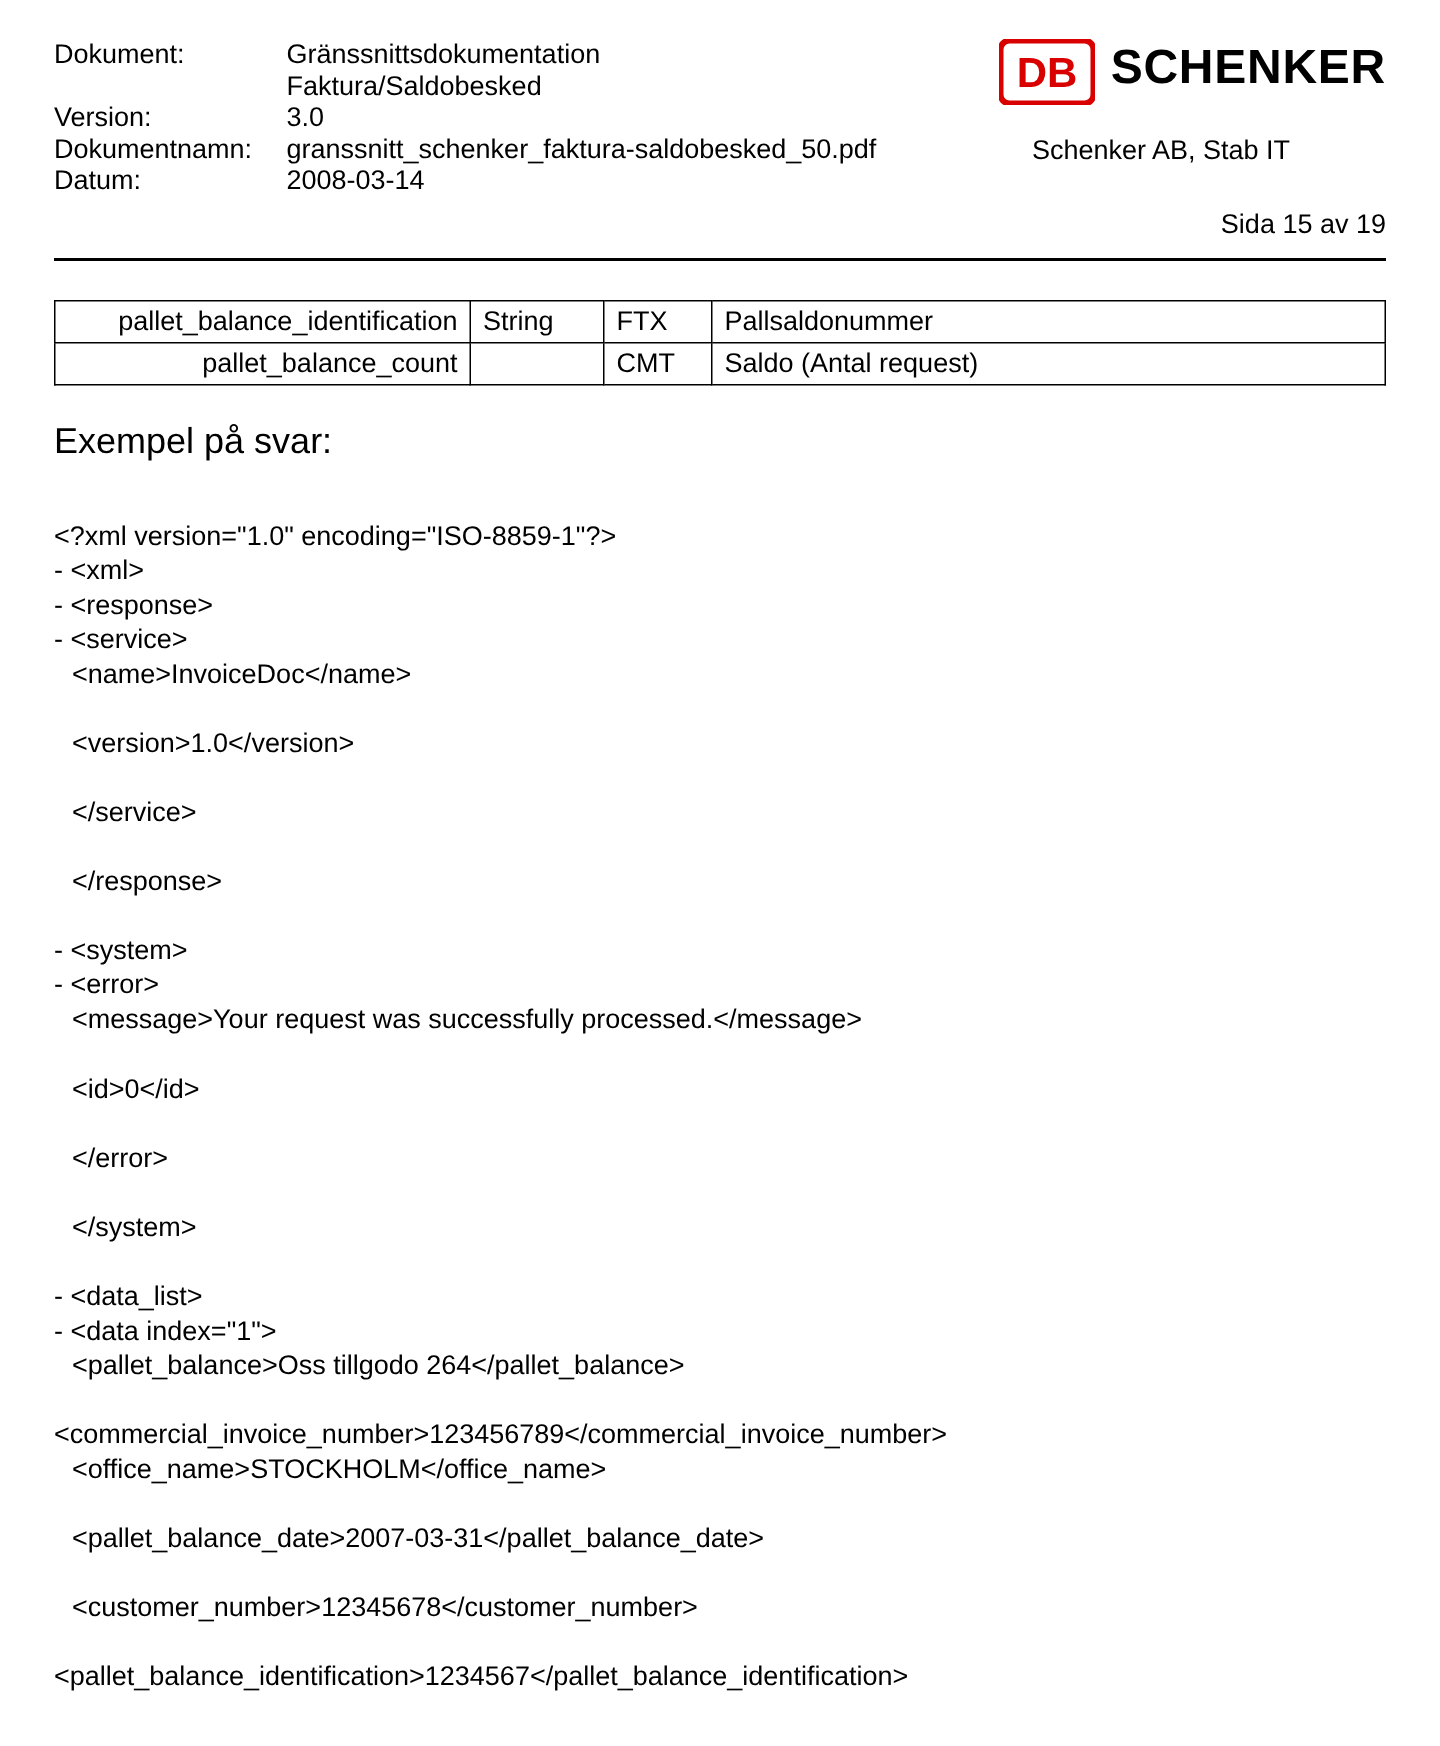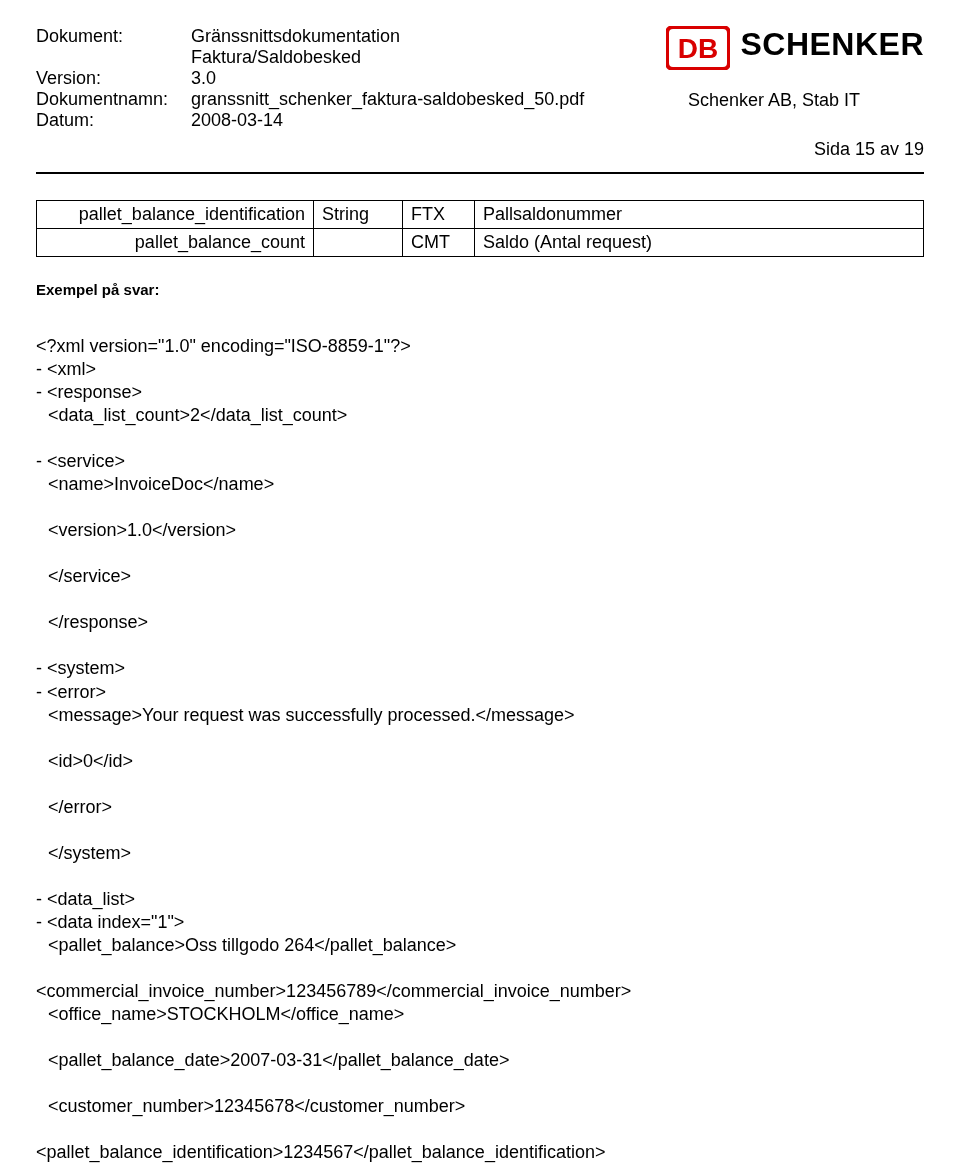--- a/index.html
+++ b/index.html
@@ -44,22 +44,22 @@
     border: 1px solid #000;
     padding: 3px 8px;
     vertical-align: top;
   }
   table.spec td.c1 { width: 260px; text-align: right; }
   table.spec td.c2 { width: 72px; }
   table.spec td.c3 { width: 55px; }
   table.spec td.c4 { }
 
   .section-title {
-    font-weight: bold;
-    font-size: 15px;
+    font-weight: normal;
+    font-size: 24px;
     margin: 24px 0 14px 0;
   }
   .code {
     font-family: Arial, Helvetica, sans-serif;
     font-size: 18px;
     line-height: 1.28;
     white-space: pre;
   }
   .ind1 { padding-left: 12px; display:block; }
 </style>
@@ -114,21 +114,20 @@
   </tr>
 </tbody>
   </table>
 
 <div class="section-title">Exempel på svar:</div>
 
 <div class="code">
 <span>&lt;?xml version="1.0" encoding="ISO-8859-1"?&gt;</span>
 <span>- &lt;xml&gt;</span>
 <span>- &lt;response&gt;</span>
-<span class="ind1">&lt;data_list_count&gt;2&lt;/data_list_count&gt;</span>
 <span>- &lt;service&gt;</span>
 <span class="ind1">&lt;name&gt;InvoiceDoc&lt;/name&gt;</span>
 <span class="ind1">&lt;version&gt;1.0&lt;/version&gt;</span>
 <span class="ind1">&lt;/service&gt;</span>
 <span class="ind1">&lt;/response&gt;</span>
 <span>- &lt;system&gt;</span>
 <span>- &lt;error&gt;</span>
 <span class="ind1">&lt;message&gt;Your request was successfully processed.&lt;/message&gt;</span>
 <span class="ind1">&lt;id&gt;0&lt;/id&gt;</span>
 <span class="ind1">&lt;/error&gt;</span>

